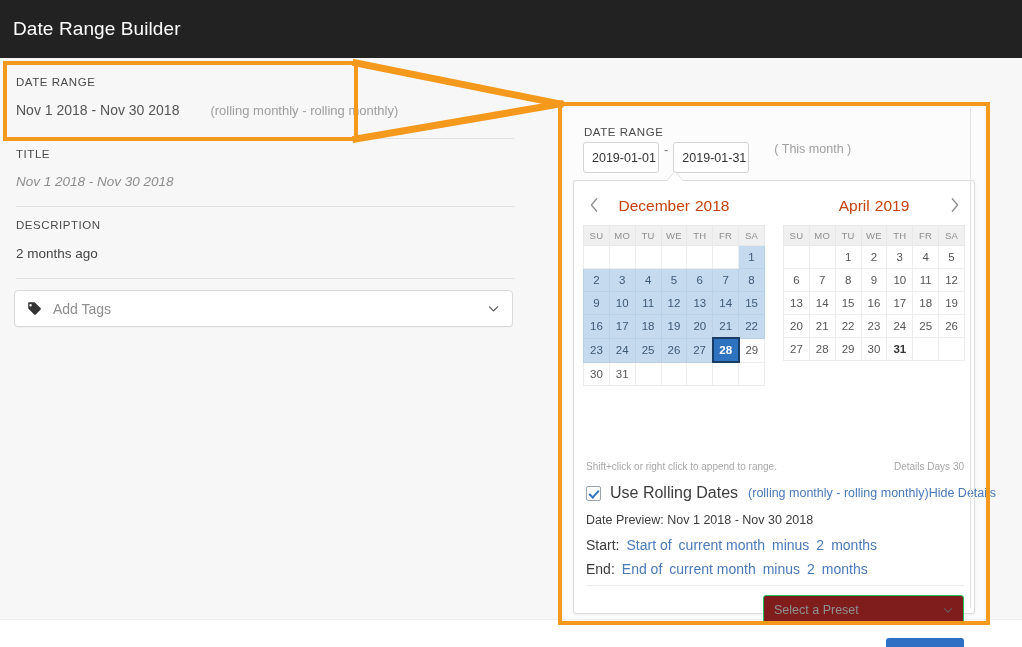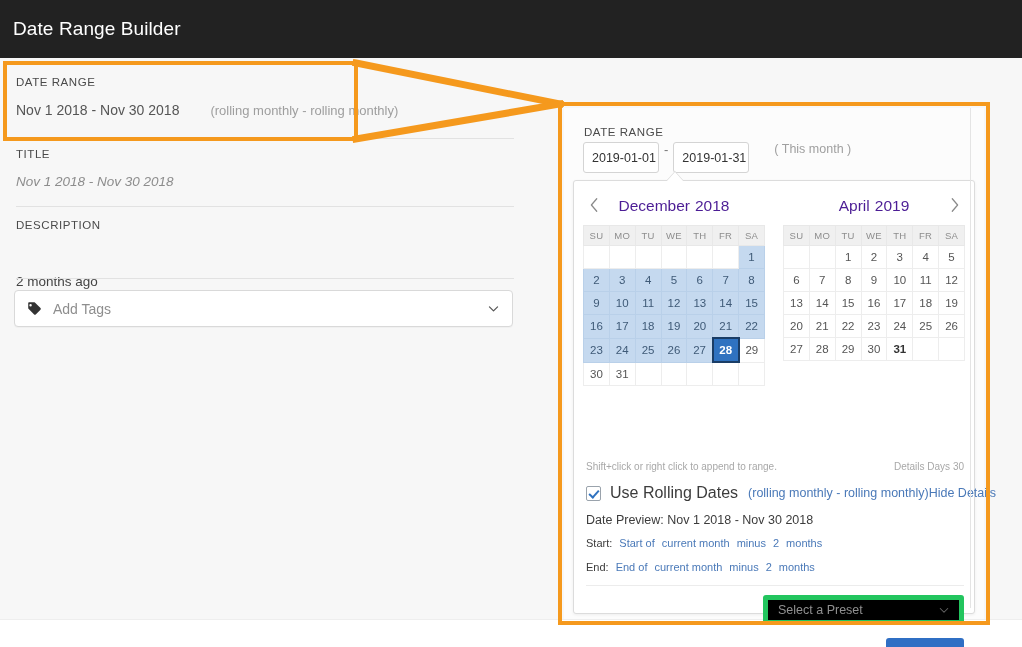--- a/index.html
+++ b/index.html
@@ -76,21 +76,21 @@
   .dr-row   { position: absolute; left: 16px; top: 44px; display: flex; align-items: baseline; }
   .dr-row .dr-main { font-size: 14px; color: #555; }
   .dr-row .dr-note { font-size: 13px; color: #9e9e9e; margin-left: 31px; }
   .dr-divider { position: absolute; left: 16px; top: 80px; width: 498px; height: 1px; background: #e2e2e2; }
 
   .title-label { position: absolute; left: 16px; top: 90px; }
   .title-value { position: absolute; left: 16px; top: 116px; }
   .title-divider { position: absolute; left: 16px; top: 148px; width: 498px; height: 1px; background: #e2e2e2; }
 
   .desc-label { position: absolute; left: 16px; top: 161px; }
-  .desc-value { position: absolute; left: 16px; top: 188px; font-size: 13.5px; color: #444; margin-top: 28px; }
+  .desc-value { position: absolute; left: 16px; top: 188px; font-size: 13.5px; color: #444; }
   .desc-divider { position: absolute; left: 16px; top: 220px; width: 498px; height: 1px; background: #e2e2e2; }
 
   
   .tag-select {
     position: absolute;
     left: 14px; top: 232px;
     width: 499px; height: 37px;
     background: #ffffff;
     border: 1px solid #d9d9d9;
     border-radius: 4px;
@@ -213,21 +213,21 @@
   .calendar { width: 195px; padding: 0 3px; }
   .cal-head {
     height: 30px;
     display: flex;
     align-items: center;
     justify-content: center;
     position: relative;
   }
   .cal-title {
     font-size: 15.5px;
-    color: #4c1d95;
+    color: #c2410c;
     font-weight: 400;
     white-space: nowrap;
   }
   .cal-title .yr { margin-left: 5px; }
   .nav-arrow {
     position: absolute;
     top: 3px;
     width: 22px; height: 22px;
     display: flex;
     align-items: center;
@@ -343,21 +343,21 @@
   .preview-row {
     position: absolute;
     left: 12px; top: 332px;
     font-size: 12.5px;
     color: #3c3c3c;
     white-space: nowrap;
   }
   .rule-row {
     position: absolute;
     left: 12px;
-    font-size: 11px;
+    font-size: 14px;
     color: #3c3c3c;
     white-space: nowrap;
     display: flex;
     align-items: flex-start;
   }
   .rule-start { top: 356px; }
   .rule-end   { top: 380px; }
   .rule-key { color: #3c3c3c; }
   .rule-tok {
     color: #4a79b8;
@@ -370,23 +370,23 @@
     left: 12px; top: 404px;
     width: 378px; height: 1px;
     background: #ececec;
   }
 
   
   .preset-select {
     position: absolute;
     left: 189px; top: 414px;
     width: 201px; height: 30px;
-    border: 5px solid #22c55e;
+    border: 1px solid #22c55e;
     border-radius: 3px;
-    background: #000000;
+    background: #7f1d1d;
     box-sizing: border-box;
     display: flex;
     align-items: center;
     cursor: pointer;
     justify-content: space-between;
   }
   .preset-label {
     margin-left: 10px;
     color: #909090;
     font-size: 12.5px;

